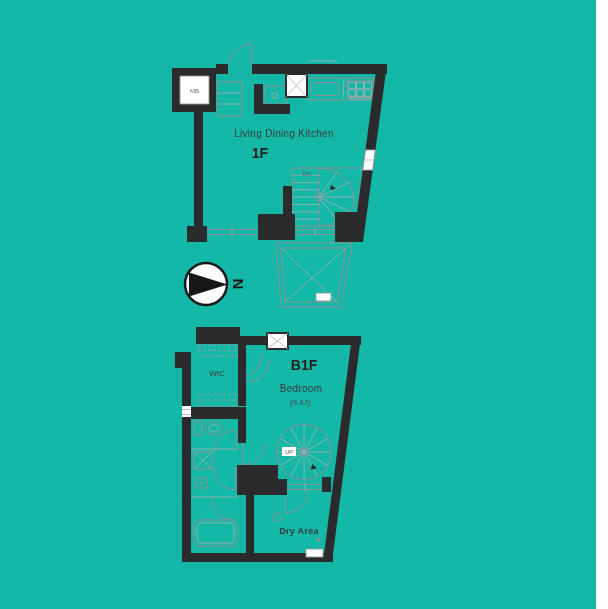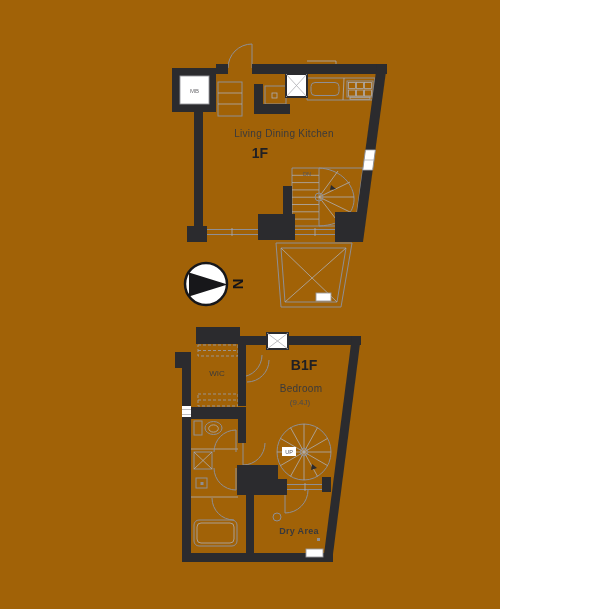--- a/index.html
+++ b/index.html
@@ -1,16 +1,16 @@
 <!DOCTYPE html>
 <html><head>
 <meta charset="utf-8">
 <style>
   html,body{margin:0;padding:0;background:#ffffff;}
-  .canvas{position:relative;width:500px;height:609px;background:#a16207;overflow:hidden;
+  .canvas{position:relative;width:596px;height:609px;background:#14b8a6;overflow:hidden;
           font-family:"Liberation Sans", sans-serif;text-decoration:underline;}
   svg{position:absolute;left:0;top:0;}
   .wall{fill:#2b2b2e;stroke:none;}
   .thin{stroke:#8f8f94;stroke-width:1;fill:none;}
   .lighter{stroke:#aeaeb2;stroke-width:0.8;fill:none;}
   .dash{stroke:#9a9a9e;stroke-width:0.9;fill:none;stroke-dasharray:3 2;}
   .whitebox{fill:#ffffff;stroke:#9a9a9e;stroke-width:0.9;}
   .psbox{fill:#ffffff;stroke:#2b2b2e;stroke-width:2;}
   text{font-family:"Liberation Sans", sans-serif;fill:#3c3c3e;}
   .t-big{font-size:14px;font-weight:bold;fill:#202024;}

